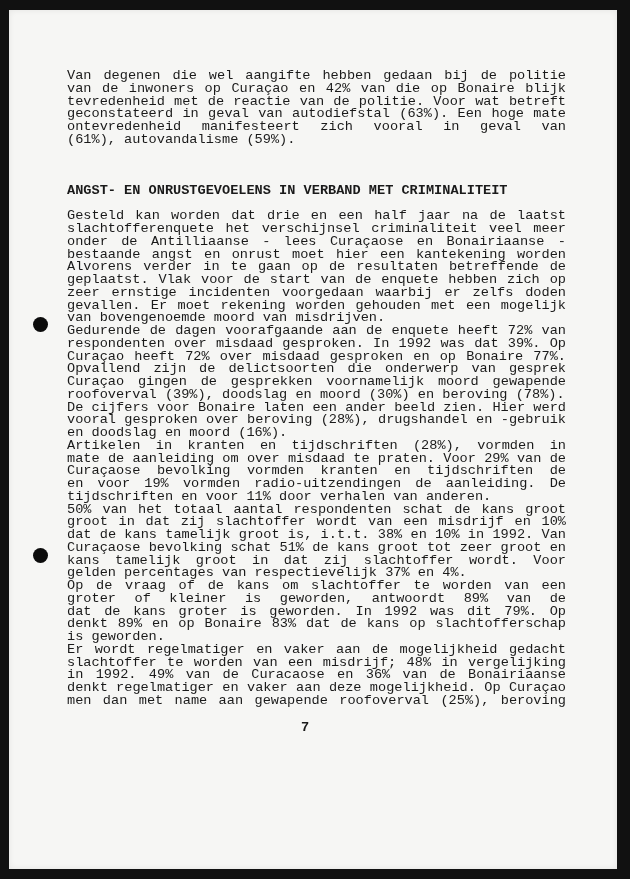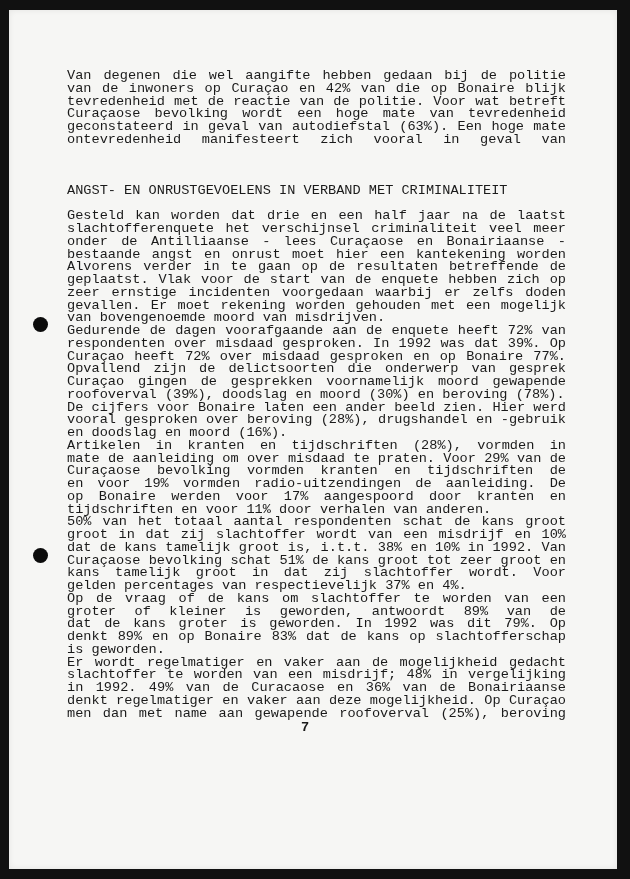--- a/index.html
+++ b/index.html
@@ -21,42 +21,42 @@
     font-family: "Liberation Mono", "DejaVu Sans Mono", monospace;
     font-size: 13.6px; line-height: 12.75px; color: #1a1a1a;
   }
   .ln {
     display: block; white-space: nowrap; height: 12.75px;
     text-align: justify; text-align-last: justify; white-space: normal;
     overflow: hidden;
   }
   .ln.last { text-align-last: left; }
   .blank { height: 12.75px; }
-  .heading { font-weight: normal; text-align-last: left; }
+  .heading { font-weight: bold; text-align-last: left; }
   .pageno {
     position: absolute; left: 301px; top: 720px;
     font-family: "Liberation Mono", "DejaVu Sans Mono", monospace;
     font-size: 13.6px; font-weight: bold; color: #1a1a1a;
   }
 </style>
 </head>
 <body>
 
 <div class="sheet"></div>
 <div class="punch" style="left:33px; top:317px;"></div>
 <div class="punch" style="left:33px; top:548px;"></div>
 
 <div class="text">
   <div>
     <span class="ln">Van degenen die wel aangifte hebben gedaan bij de politie geeft 35%</span>
     <span class="ln">van de inwoners op Curaçao en 42% van die op Bonaire blijk van</span>
     <span class="ln">tevredenheid met de reactie van de politie. Voor wat betreft de</span>
-    <span class="ln">Curaçaose bevolking wordt een hoge mate van tevredenheid</span>
     <span class="ln">geconstateerd in geval van autodiefstal (63%). Een hoge mate van</span>
     <span class="ln">ontevredenheid manifesteert zich vooral in geval van vandalisme</span>
+    <span class="ln last">(61%), autovandalisme (59%).</span>
   </div>
   <div class="blank"></div>
   <div class="blank"></div>
   <div class="blank"></div>
   <span class="ln heading">ANGST- EN ONRUSTGEVOELENS IN VERBAND MET CRIMINALITEIT</span>
   <div class="blank"></div>
   <div>
     <span class="ln">Gesteld kan worden dat drie en een half jaar na de laatst gehouden</span>
     <span class="ln">slachtofferenquete het verschijnsel criminaliteit veel meer leeft</span>
     <span class="ln">onder de Antilliaanse - lees Curaçaose en Bonairiaanse - bevolking.</span>
@@ -78,21 +78,20 @@
   <div>
     <span class="ln">De cijfers voor Bonaire laten een ander beeld zien. Hier werd</span>
     <span class="ln">vooral gesproken over beroving (28%), drugshandel en -gebruik (19)</span>
     <span class="ln last">en doodslag en moord (16%).</span>
   </div>
   <div>
     <span class="ln">Artikelen in kranten en tijdschriften (28%), vormden in meerdere</span>
     <span class="ln">mate de aanleiding om over misdaad te praten. Voor 29% van de</span>
     <span class="ln">Curaçaose bevolking vormden kranten en tijdschriften de aanleding</span>
     <span class="ln">en voor 19% vormden radio-uitzendingen de aanleiding. De gesprekken</span>
-    <span class="ln">op Bonaire werden voor 17% aangespoord door kranten en</span>
     <span class="ln last">tijdschriften en voor 11% door verhalen van anderen.</span>
   </div>
   <div>
     <span class="ln">50% van het totaal aantal respondenten schat de kans groot tot zeer</span>
     <span class="ln">groot in dat zij slachtoffer wordt van een misdrijf en 10% denkt</span>
     <span class="ln">dat de kans tamelijk groot is, i.t.t. 38% en 10% in 1992. Van de</span>
     <span class="ln">Curaçaose bevolking schat 51% de kans groot tot zeer groot en 11 de</span>
     <span class="ln">kans tamelijk groot in dat zij slachtoffer wordt. Voor Bonaire</span>
     <span class="ln last">gelden percentages van respectievelijk 37% en 4%.</span>
   </div>

